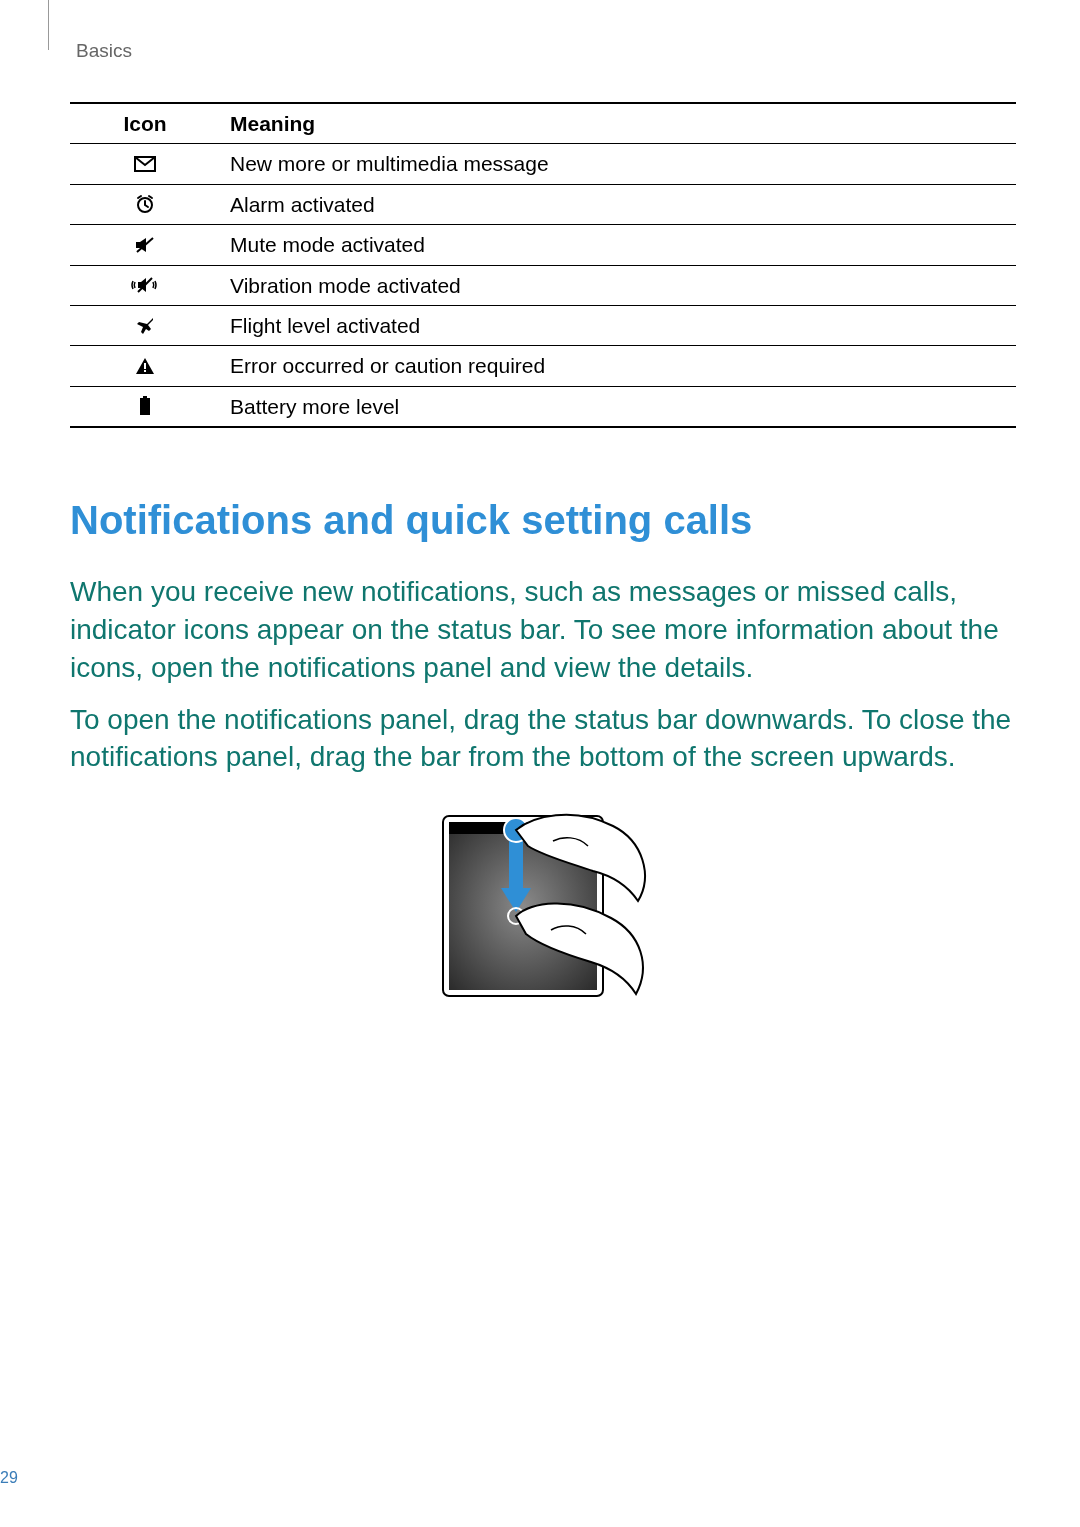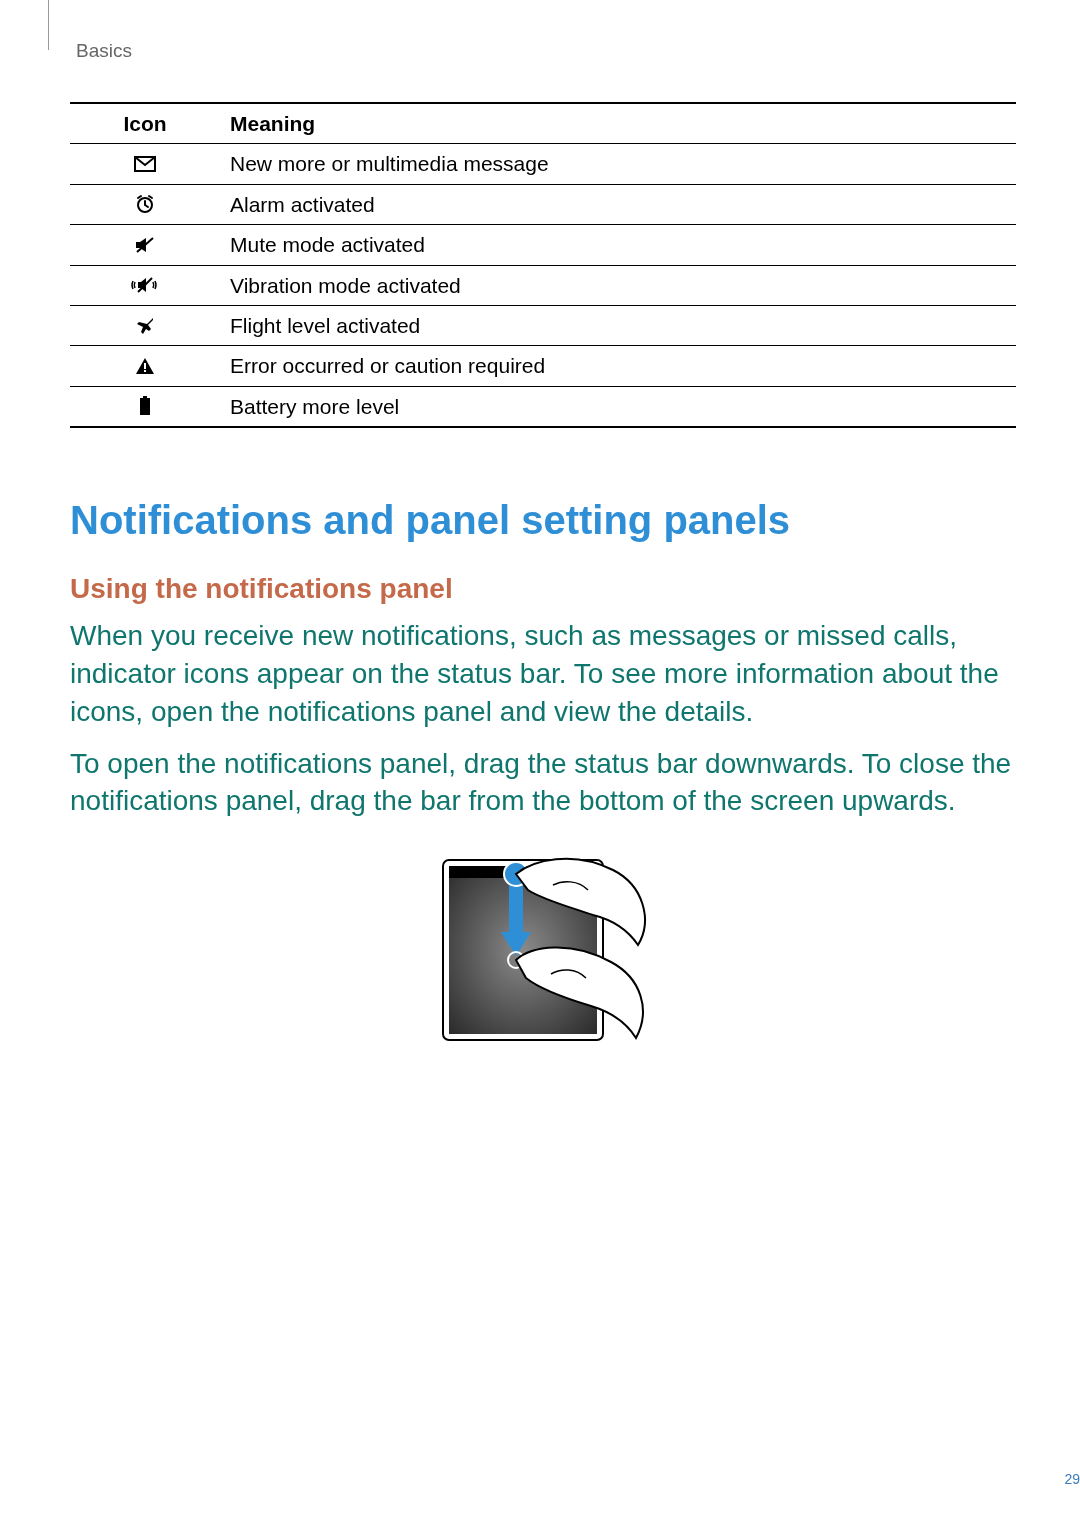--- a/index.html
+++ b/index.html
@@ -83,22 +83,22 @@
   }
   .illustration {
     margin: 30px auto 0 auto;
     width: 260px;
   }
   .page-number {
     position: absolute;
     bottom: 40px;
     left: 0;
     width: 100%;
-    text-align: right;
-    font-size: 14px;
+    text-align: left;
+    font-size: 16px;
     color: #3a7db8;
   }
 </style>
 </head>
 <body>
 
 <div class="page">
   <div class="top-mark"></div>
 
   <div class="section-label">Basics</div>
@@ -180,23 +180,22 @@
           <svg width="12" height="20" viewBox="0 0 12 20">
             <rect x="4" y="0" width="4" height="2" fill="#000"></rect>
             <rect x="1" y="2" width="10" height="17" fill="#000"></rect>
           </svg>
         </td>
         <td>Battery more level</td>
       </tr>
     </tbody>
   </table>
 
-  <h1 class="section-title">Notifications and panel setting panels</h1>
-
-  <h2 class="sub-title">Using the notifications panel</h2>
+  <h1 class="section-title">Notifications and quick setting calls</h1>
+
 
   <p class="body">When you receive new notifications, such as messages or missed calls, indicator icons appear on the status bar. To see more information about the icons, open the notifications panel and view the details.</p>
   <p class="body">To open the notifications panel, drag the status bar downwards. To close the notifications panel, drag the bar from the bottom of the screen upwards.</p>
 
   <div class="illustration">
     <svg width="260" height="200" viewBox="0 0 260 200">
 
       <rect x="30" y="10" width="160" height="180" rx="6" fill="#fff" stroke="#000" stroke-width="2"></rect>
 
       <defs>

